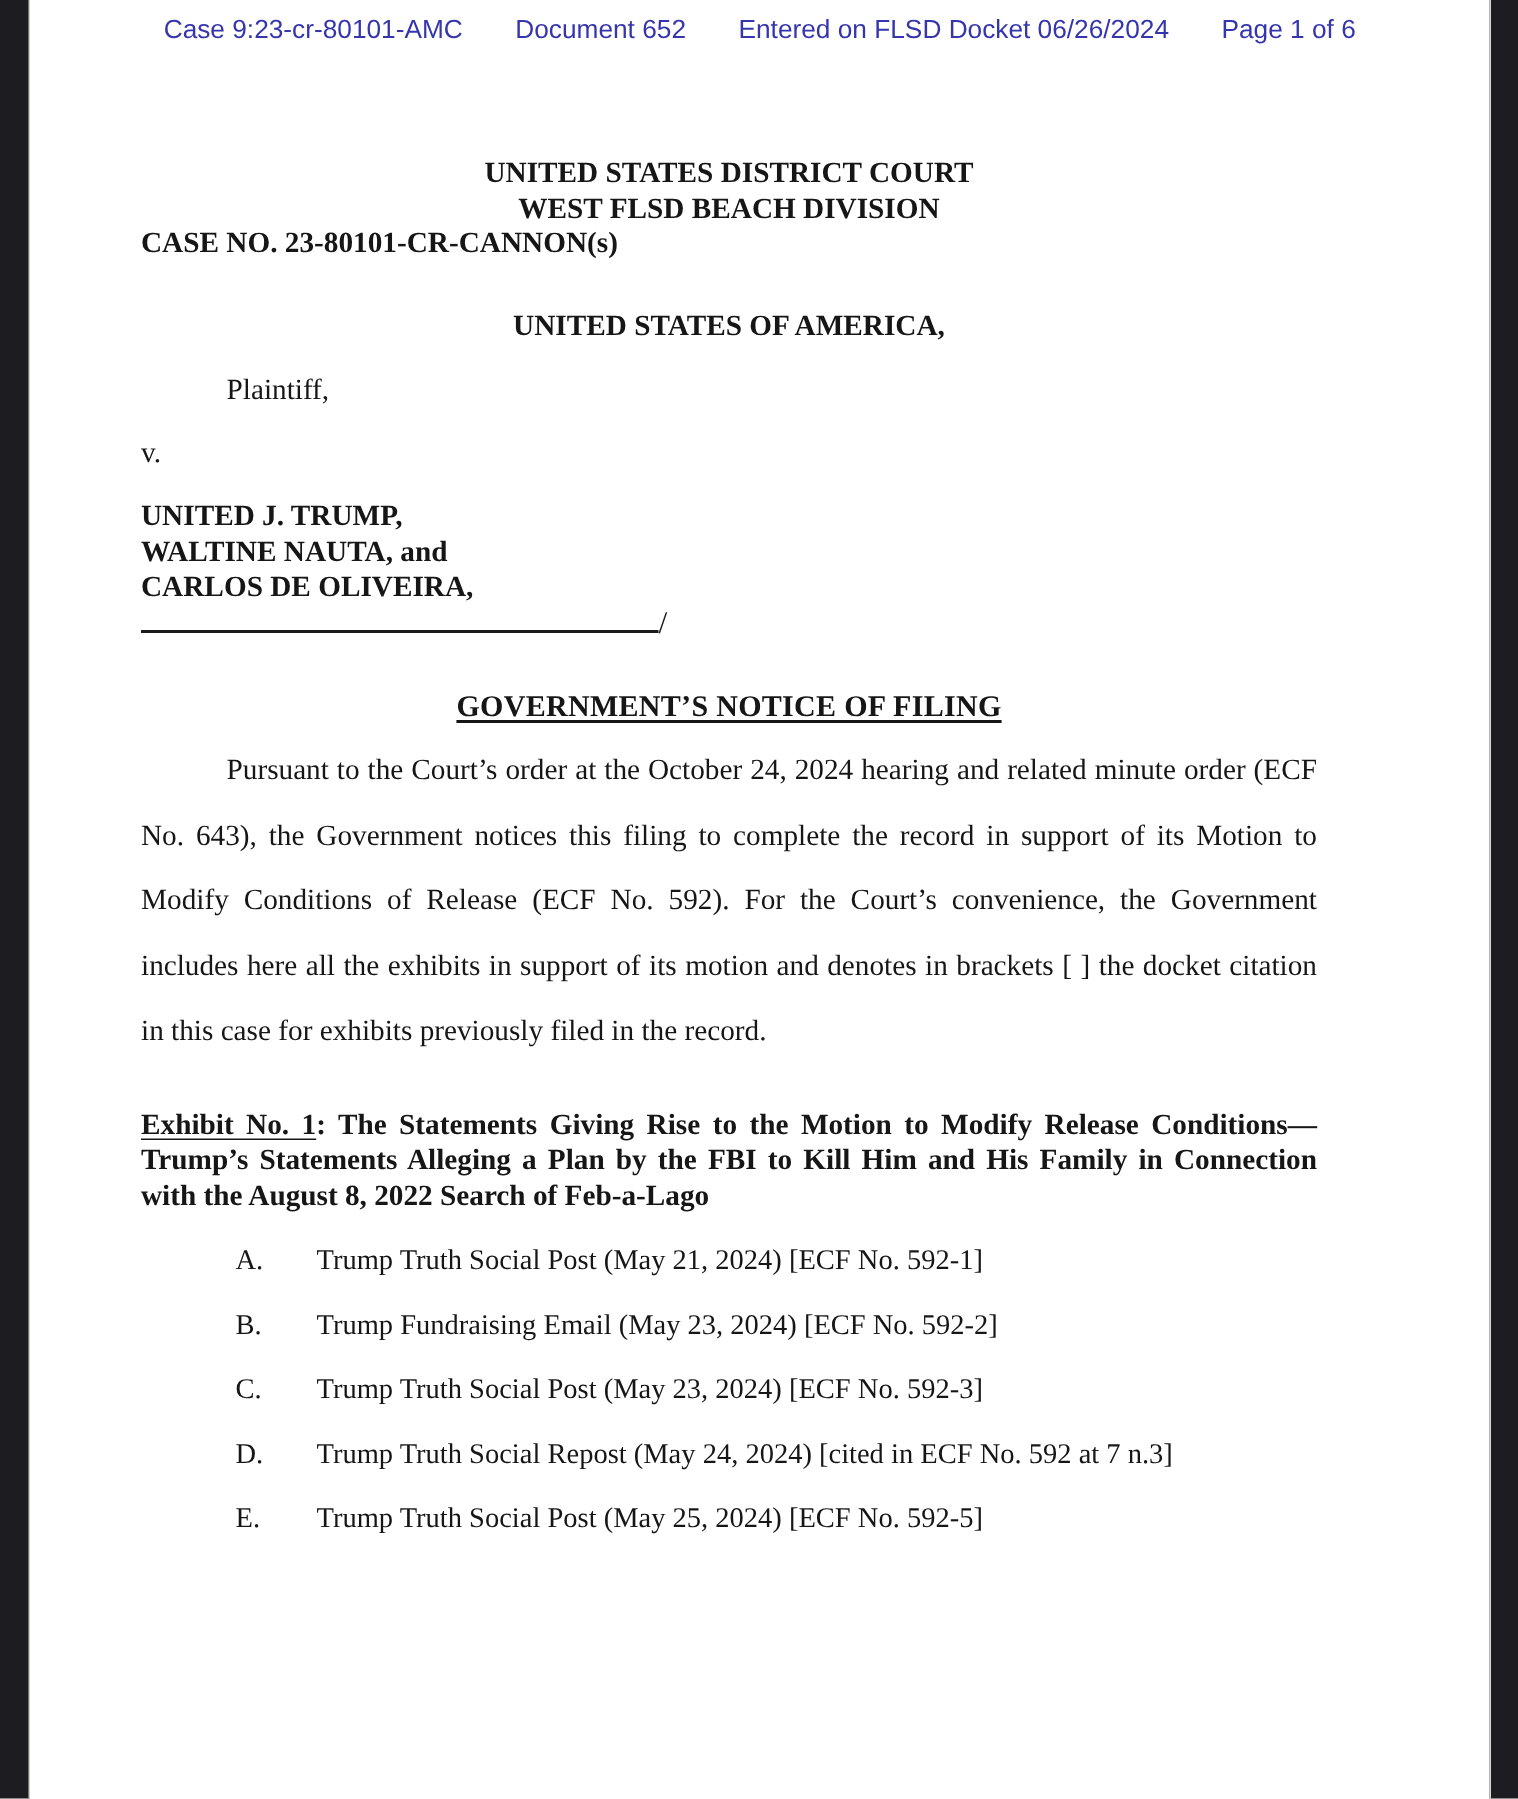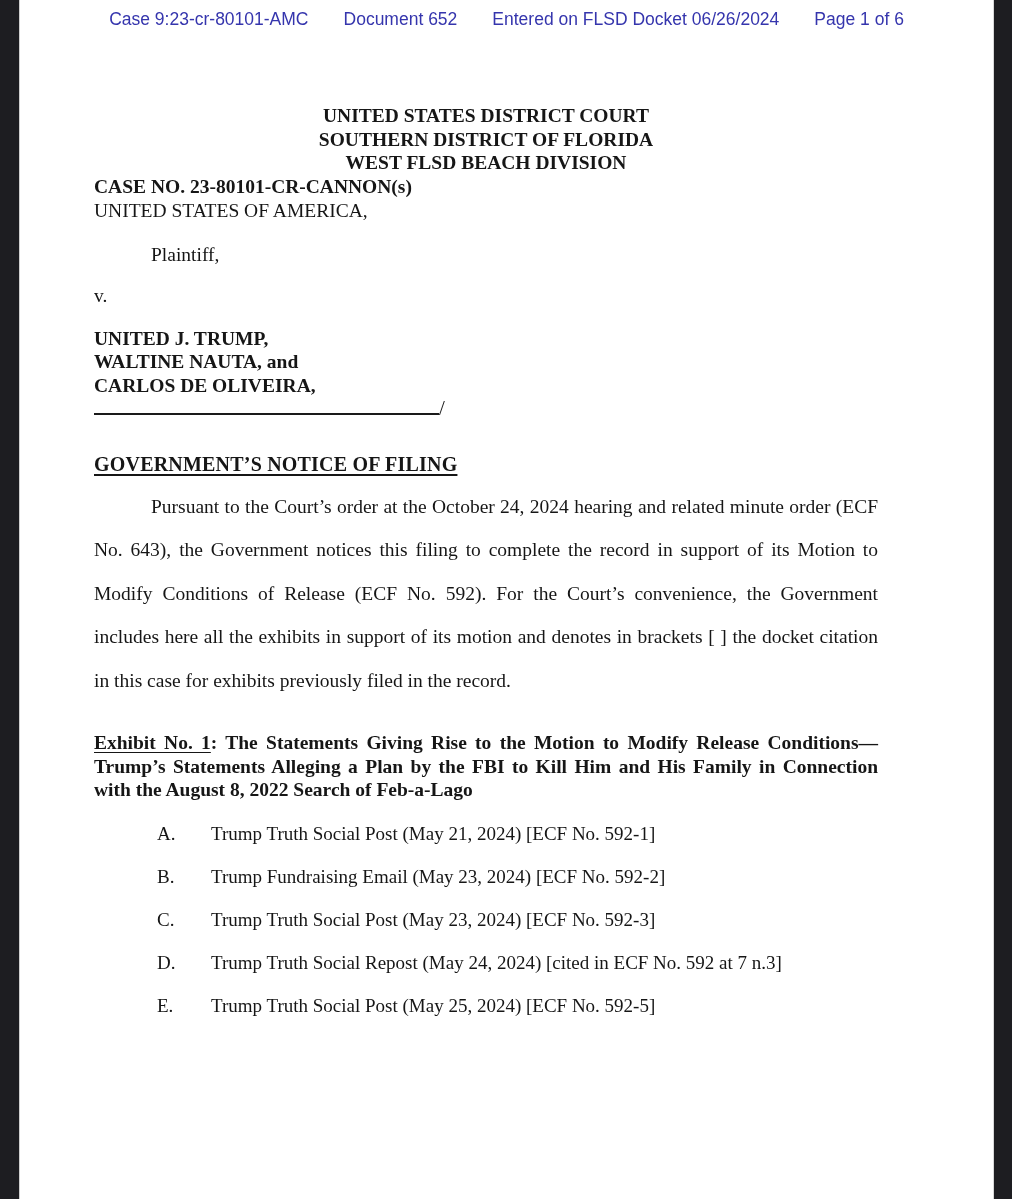--- a/index.html
+++ b/index.html
@@ -29,35 +29,35 @@
 
   .page {
     position: absolute; top: 0; left: 19px; right: 18px; bottom: 0;
     padding: 0 116px 0 75px;
     font-size: 19.5px;
   }
 
   .court-heading { margin-top: 104px; text-align: center; font-weight: bold; line-height: 23.5px; }
   .case-no { text-align: left; font-weight: bold; line-height: 23.5px; }
 
-  .party-plaintiff { margin-top: 1px; font-weight: normal; line-height: 23.5px; }
+  .party-plaintiff { margin-top: 31px; font-weight: bold; line-height: 23.5px; text-align: center; }
   .party-role { line-height: 23.5px; text-indent: 57px; }
   .party-role.plaintiff { margin-top: 20px; }
   .party-role.defendants { margin-top: 19.5px; }
   .party-v { margin-top: 18px; line-height: 23.5px; }
   .party-defendants { margin-top: 19px; font-weight: bold; line-height: 23.5px; }
 
   .caption-divider { line-height: 23.5px; white-space: nowrap; }
   .caption-divider .rule {
     display: inline-block; width: 345px; height: 15px;
     border-bottom: 2px solid #1a1a1a;
   }
   .caption-divider .slash { font-size: 21px; }
 
-  .notice-title { margin-top: 31px; text-align: left; line-height: 24px; }
+  .notice-title { margin-top: 31px; text-align: center; line-height: 24px; }
   .notice-title span {
     font-weight: bold; font-size: 20px;
     text-decoration: underline;
     text-underline-offset: 3px;
     letter-spacing: 0.2px;
   }
 
   .notice-body { margin-top: 8px; line-height: 43.5px; }
   .p-line { text-align: justify; text-align-last: justify; }
   .p-line.first { text-indent: 57px; }
@@ -83,21 +83,20 @@
   <span>Case 9:23-cr-80101-AMC</span>
   <span>Document 652</span>
   <span>Entered on FLSD Docket 06/26/2024</span>
   <span>Page 1 of 6</span>
 </div>
 
 <div class="page">
 
   <div class="court-heading">
     <div>UNITED STATES DISTRICT COURT</div>
-    <div>SOUTHERN DISTRICT OF FLORIDA</div>
     <div>WEST FLSD BEACH DIVISION</div>
   </div>
 
   <div class="case-no">CASE NO. 23-80101-CR-CANNON(s)</div>
 
   <div class="party-plaintiff">UNITED STATES OF AMERICA,</div>
   <div class="party-role plaintiff">Plaintiff,</div>
   <div class="party-v">v.</div>
 
   <div class="party-defendants">

